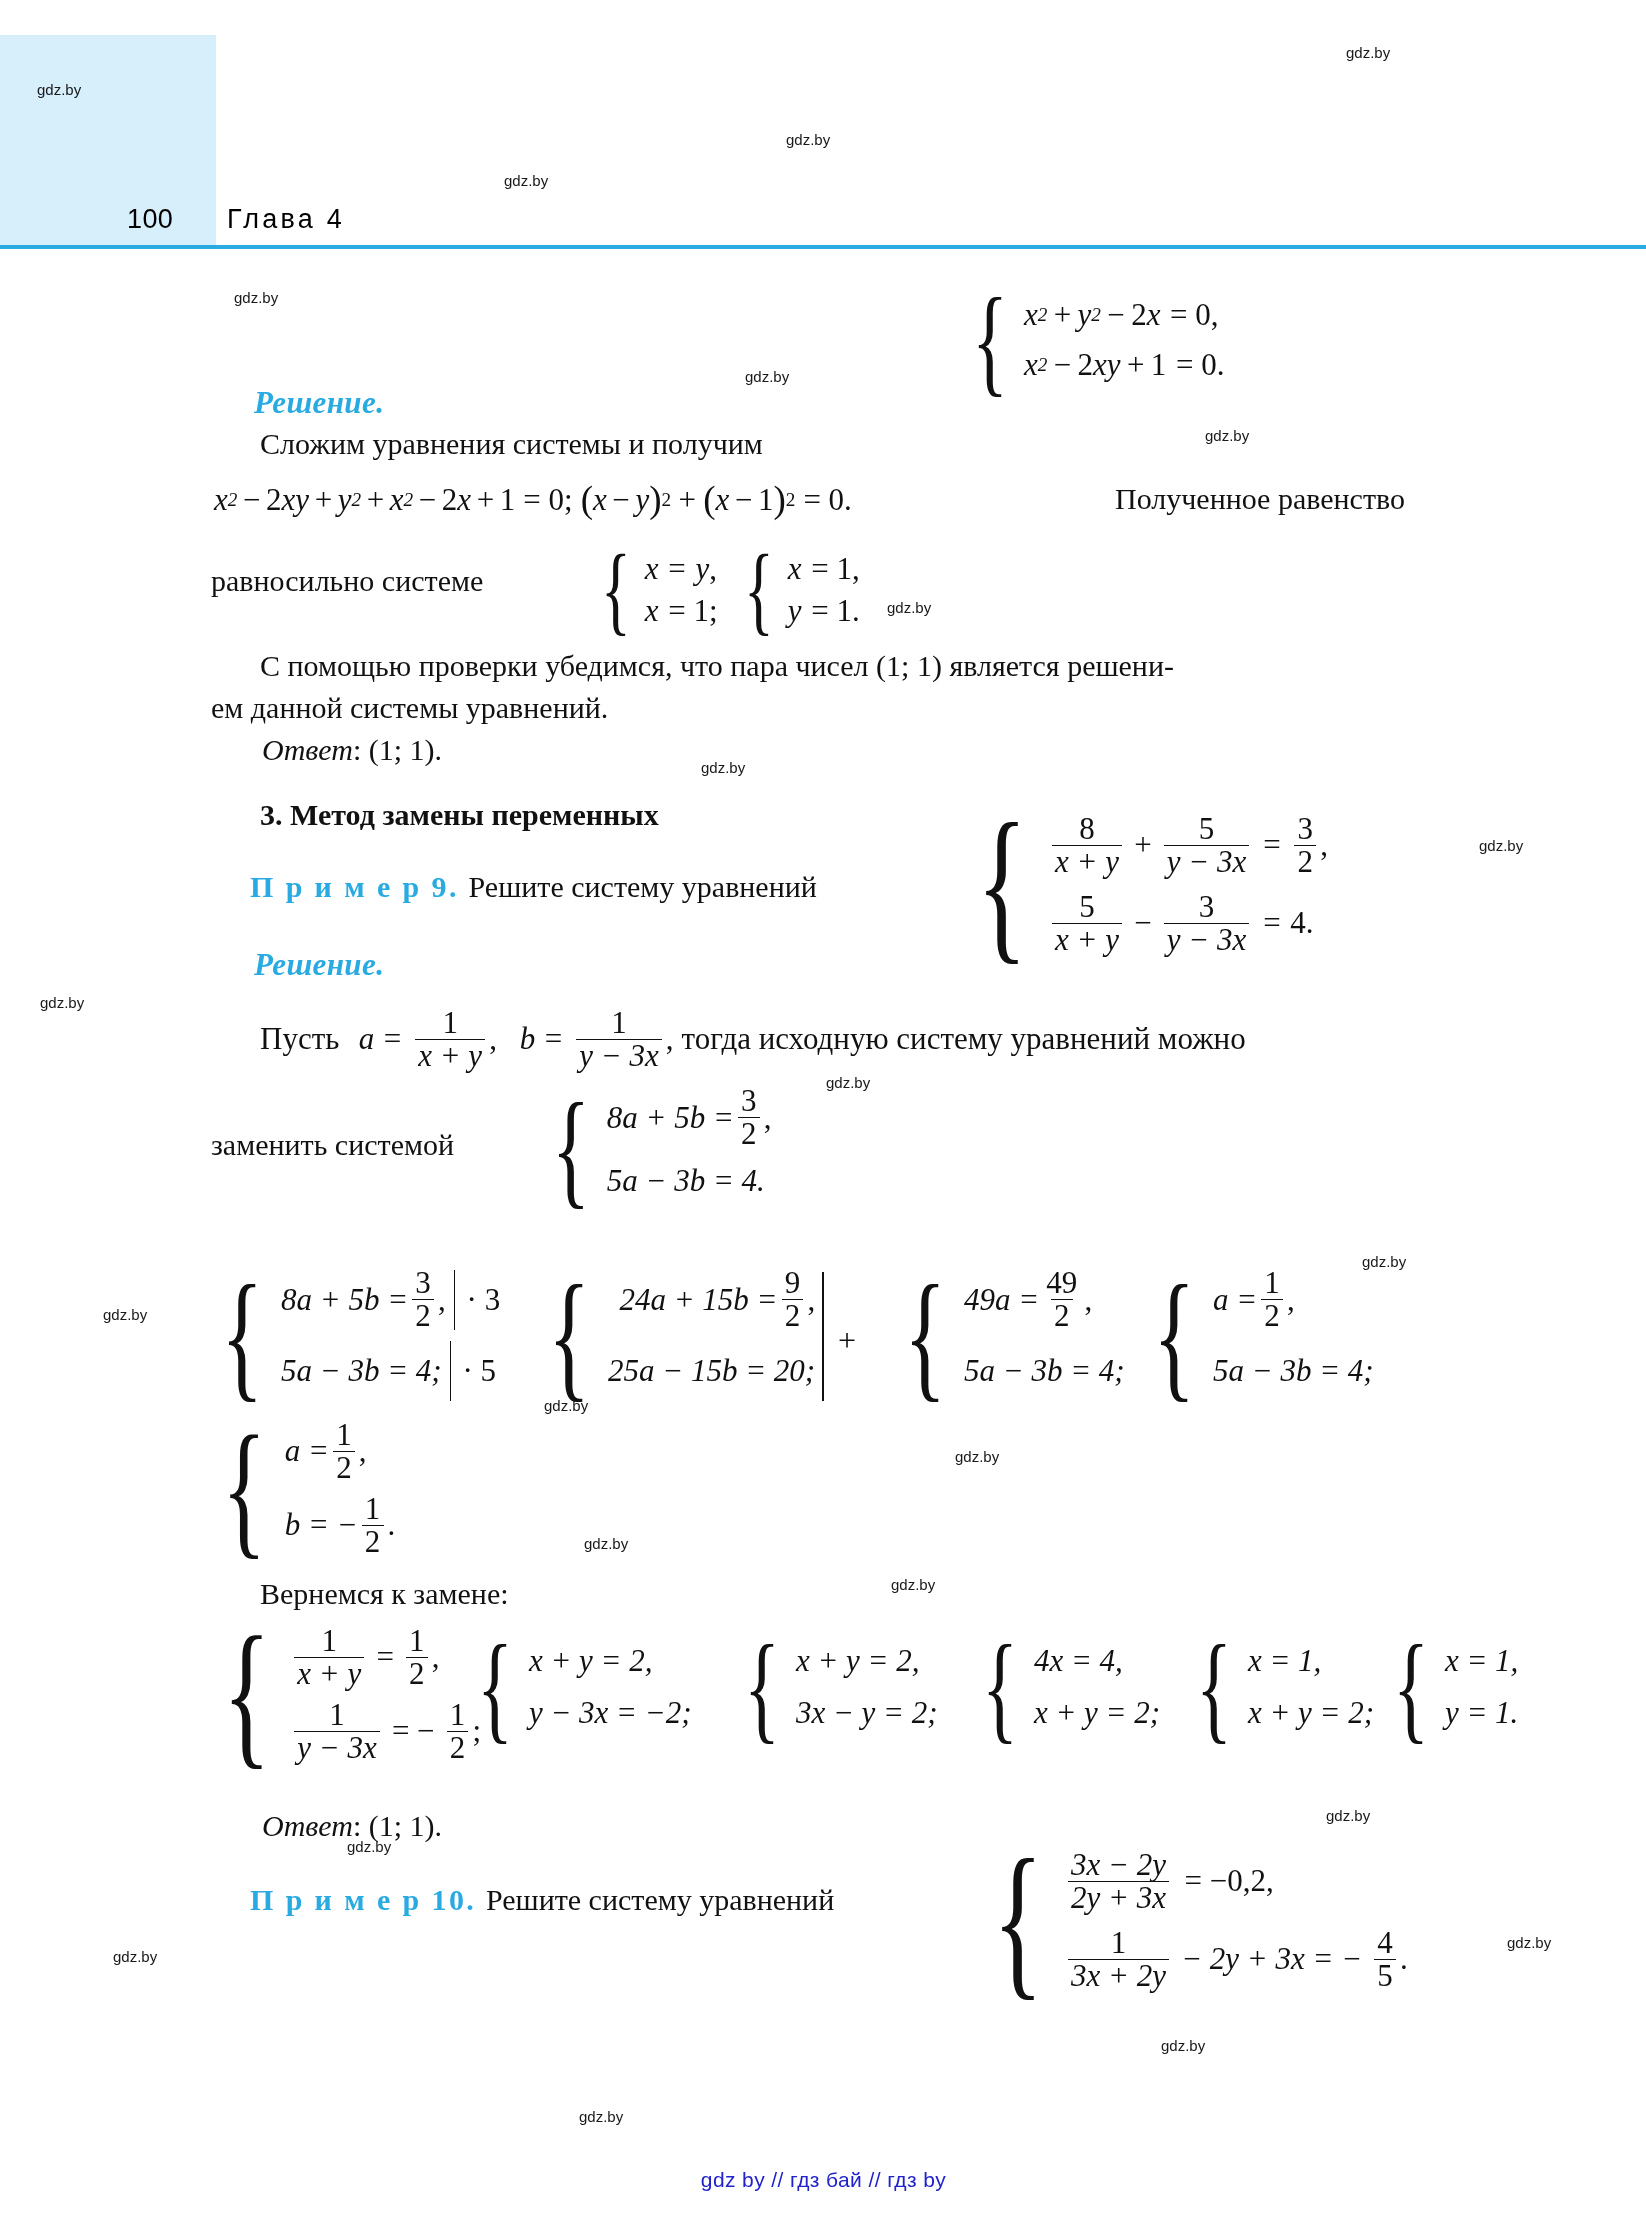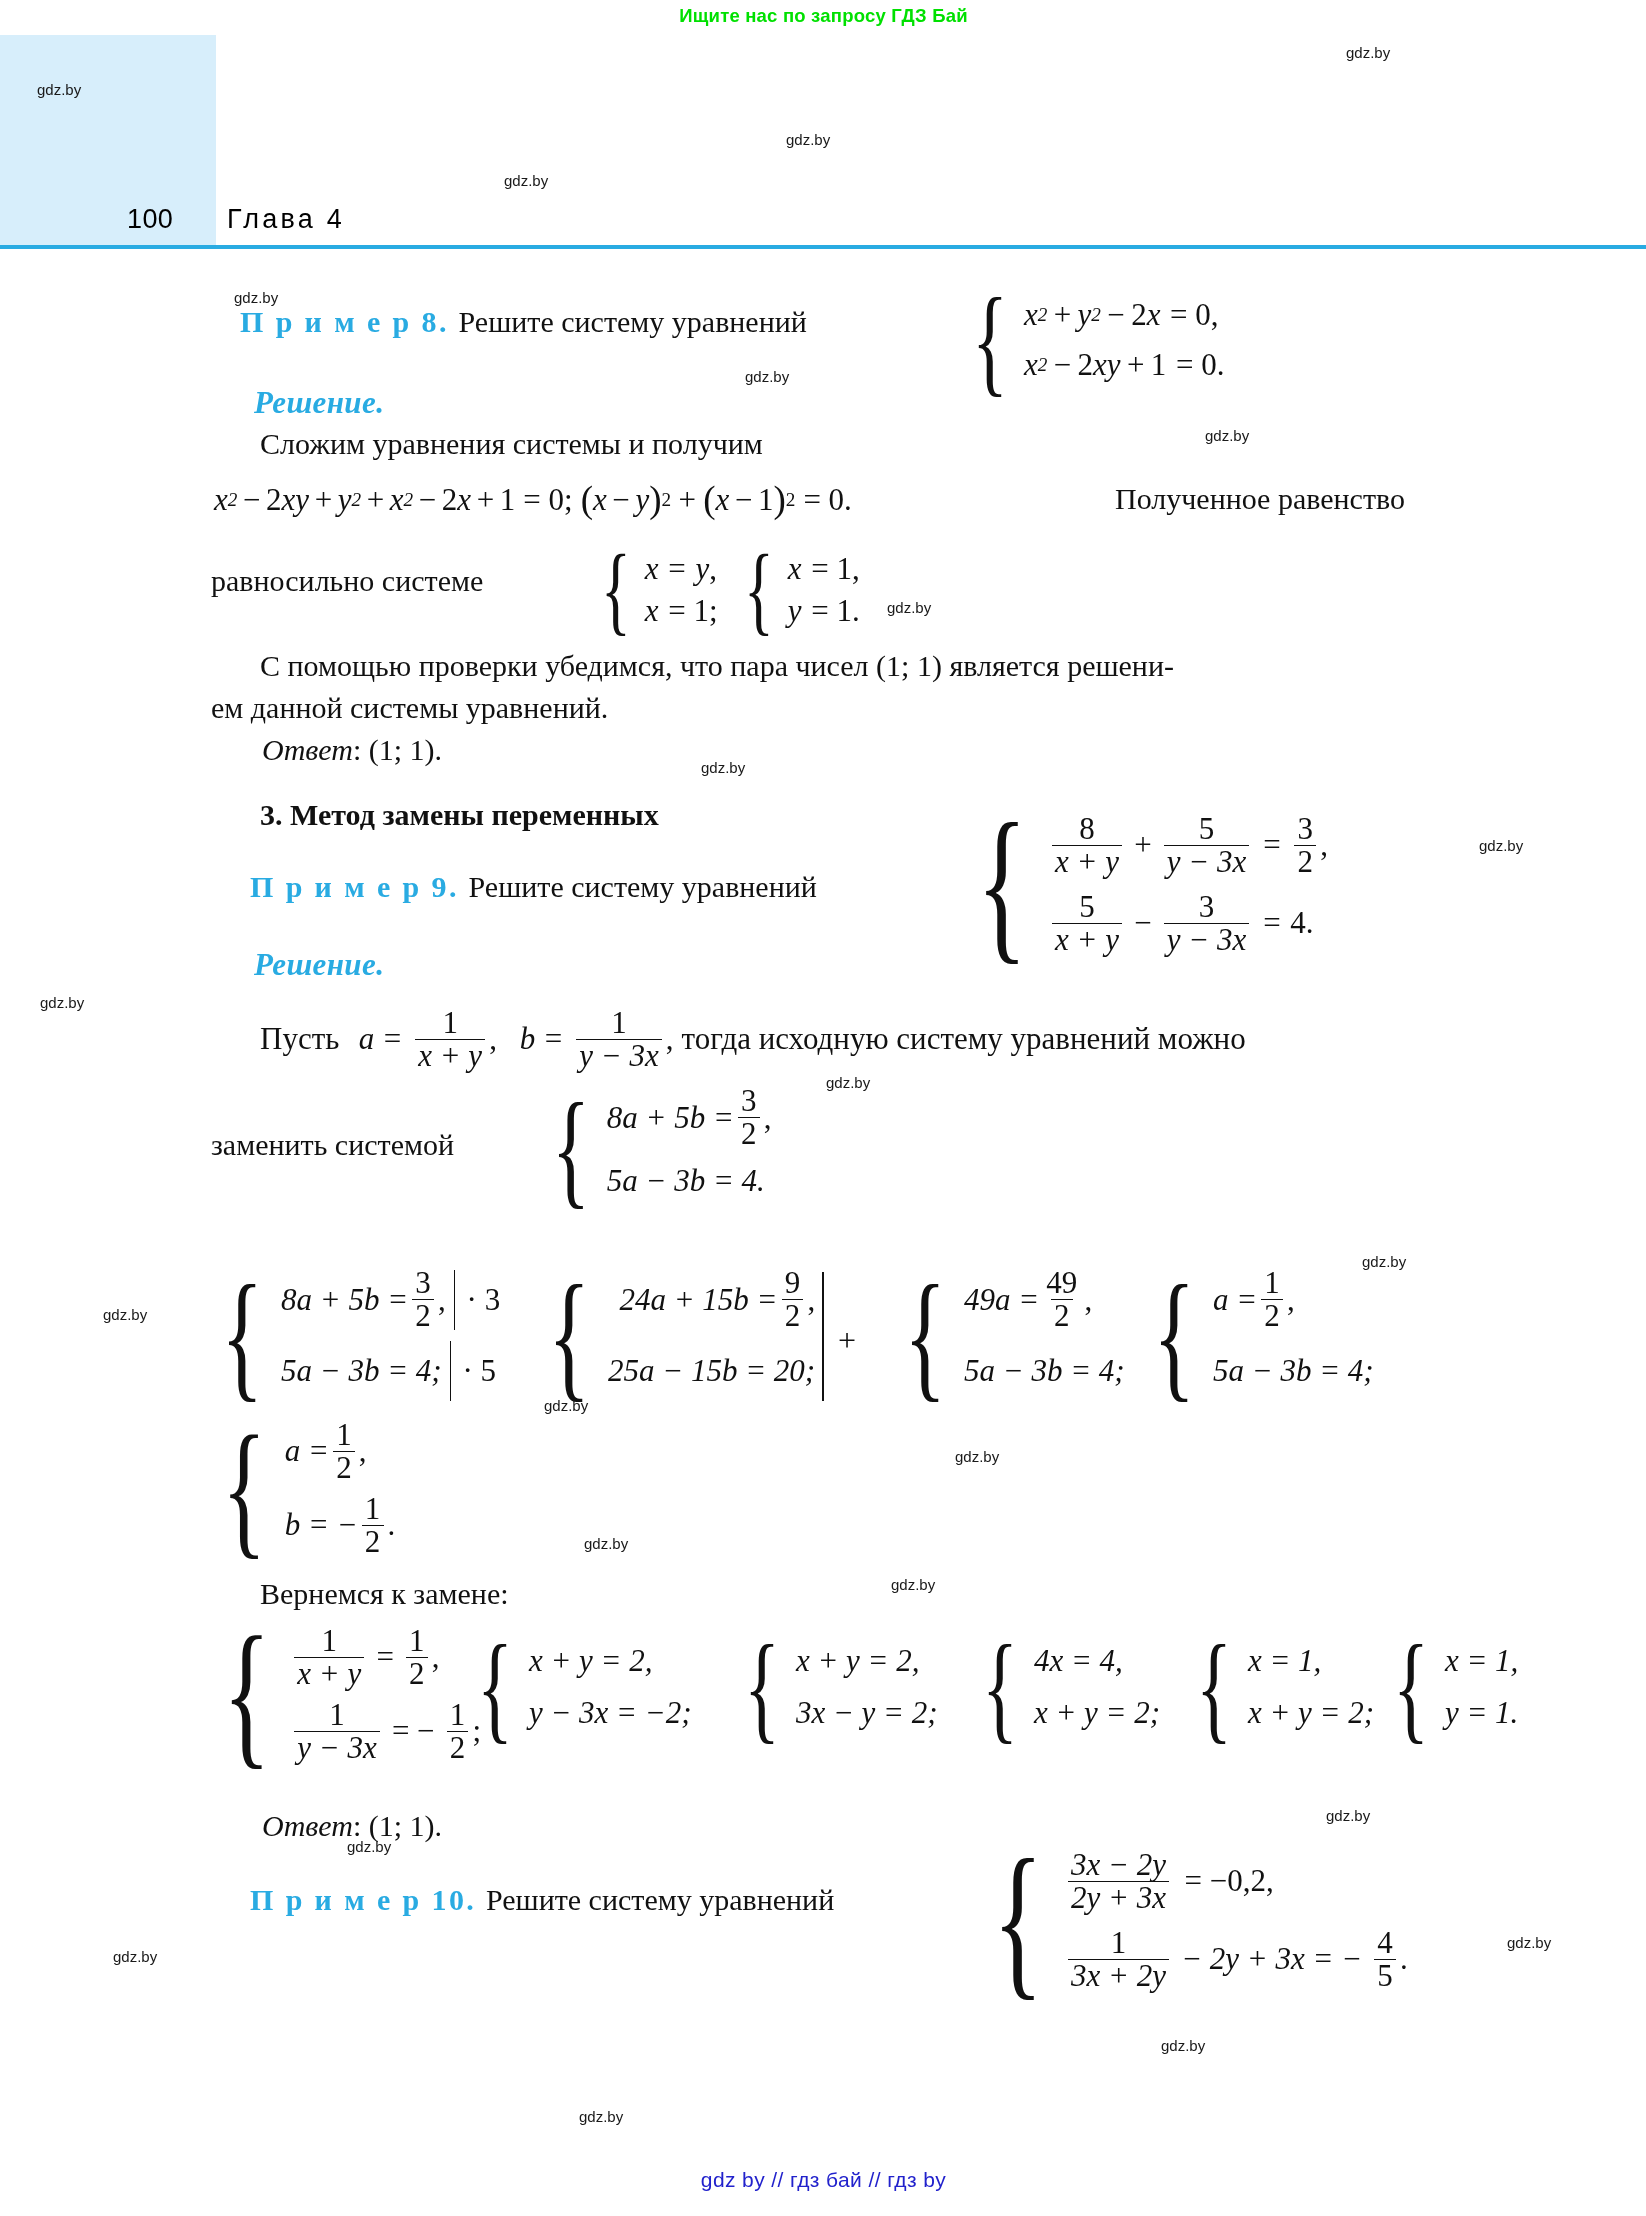--- a/index.html
+++ b/index.html
@@ -181,30 +181,26 @@
     font-size: 21px;
     color: #2222cc;
     letter-spacing: 0.4px;
   }
 </style>
 </head>
 <body>
 
 <div id="page">
 
-  <div class="promo">Ищите нас по запросу ГДЗ Бай</div>
 
   <div class="hdr-tint"></div>
   <div class="hdr-rule"></div>
   <div class="pagenum">100</div>
   <div class="chapter">Глава 4</div>
 
-  <div class="body-text" style="left:240px; top:305px;">
-    <span class="blue-label">П р и м е р  8.</span><span style="margin-left:9.7px;">Решите систему уравнений</span>
-  </div>
 
   <div class="sys" style="left:961px; top:287px;">
     <span class="brace" style="font-size:121px;">{</span>
     <div class="sys-rows">
       <div class="sys-row" style="height:50px;">
         <span class="mi">x</span><span class="supi">2</span><span style="margin:0 6.4px;">+</span><span class="mi">y</span><span class="supi">2</span><span style="margin:0 6.4px;">−</span>2<span class="mi">x</span><span style="margin-left:9.7px;">= 0,</span>
       </div>
       <div class="sys-row" style="height:50px;">
         <span class="mi">x</span><span class="supi">2</span><span style="margin:0 6.4px;">−</span>2<span class="mi">xy</span><span style="margin:0 6.4px;">+</span>1<span style="margin-left:9.7px;">= 0.</span>
       </div>

